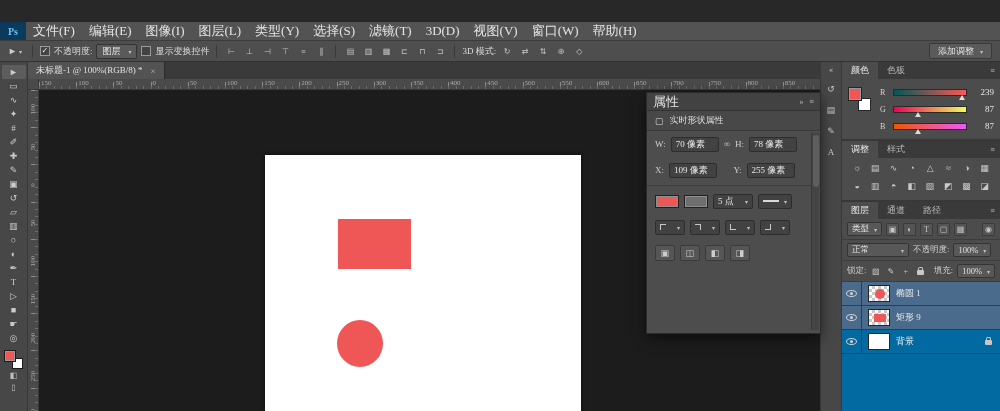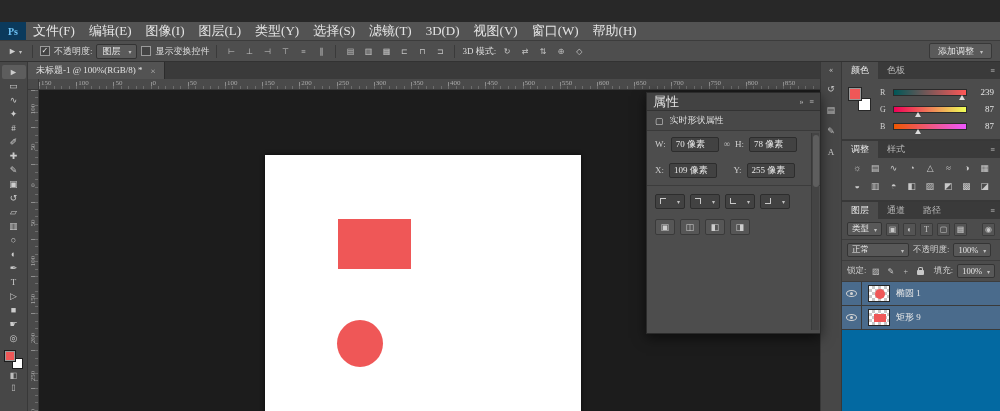--- a/index.html
+++ b/index.html
@@ -423,20 +423,28 @@
             </div>
             <div class="layer-row selected">
               <span class="eye-cell">
                   <span class="eye"></span>
                 </span>
               <span class="thumb checker">
                   <span class="t-rect"></span>
                 </span>
               <span class="layer-name">矩形 9</span>
             </div>
+            <div class="layer-row">
+              <span class="eye-cell">
+                  <span class="eye"></span>
+                </span>
+              <span class="thumb"></span>
+              <span class="layer-name">背景</span>
+              <span class="layer-lock"><span class="lock-icon"></span></span>
+            </div>
           </div>
         </div>
       </div>
 
     </div>
   </div>
 
   <div class="props-panel">
     <div class="props-header">
       <span class="props-title">属性</span>
@@ -457,20 +465,32 @@
       <span class="val-box">78 像素</span>
     </div>
     <div class="props-row">
       <span class="plabel">X:</span>
       <span class="val-box">109 像素</span>
       <span class="link-glyph" style="visibility:hidden">∞</span>
       <span class="plabel">Y:</span>
       <span class="val-box">255 像素</span>
     </div>
     <div class="props-divider"></div>
+    <div class="props-row">
+      <span class="fill-swatch"></span>
+      <span class="stroke-swatch"></span>
+      <span class="val-box" style="min-width:40px">
+        <span>5 点</span>
+        <span class="caret" style="margin-left:auto">▾</span>
+      </span>
+      <span class="val-box" style="min-width:34px">
+        <span class="line-sample"></span>
+        <span class="caret" style="margin-left:auto">▾</span>
+      </span>
+    </div>
     <div class="props-row">
       <span class="val-box" style="min-width:30px">
           <span class="corner-glyph c-tl"></span>
           <span class="caret" style="margin-left:auto">▾</span>
         </span>
       <span class="val-box" style="min-width:30px">
           <span class="corner-glyph c-tr"></span>
           <span class="caret" style="margin-left:auto">▾</span>
         </span>
       <span class="val-box" style="min-width:30px">

